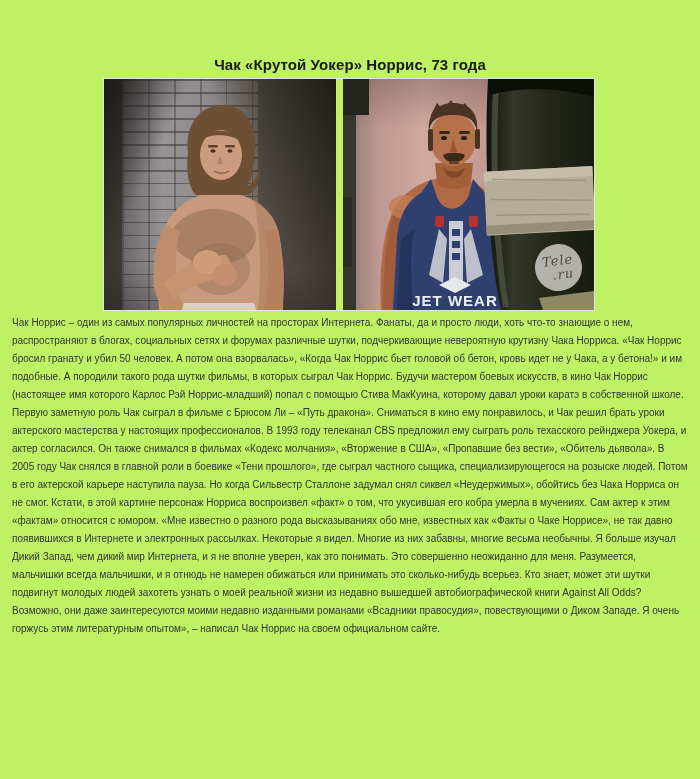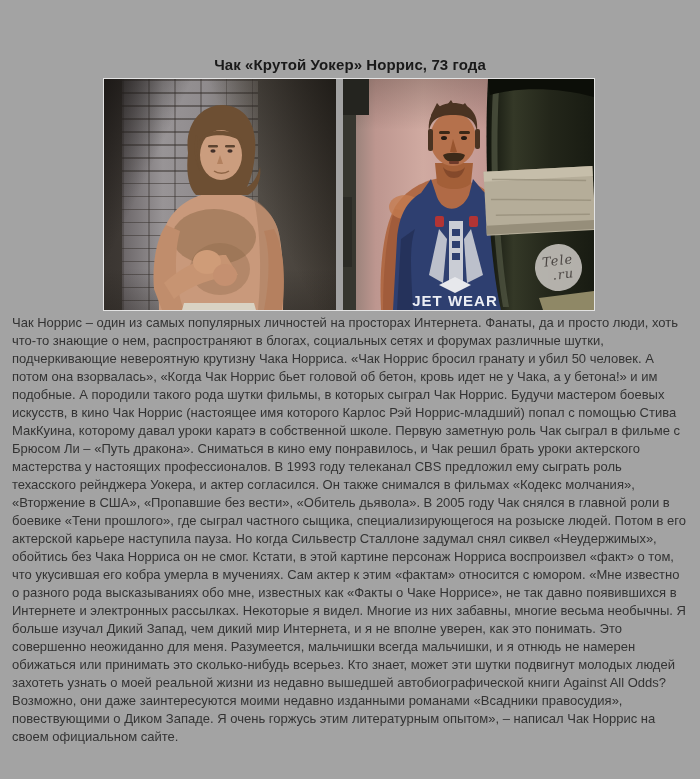--- a/index.html
+++ b/index.html
@@ -1,21 +1,21 @@
 <!DOCTYPE html>
 <html lang="ru"><head>
 <meta charset="utf-8">
 <style>
   html,body{margin:0;padding:0;}
   body{
     width:700px;height:779px;background:#ffffff;
     font-family:"Liberation Sans", sans-serif;
     -webkit-font-smoothing:antialiased;
   }
-  .page{position:relative;width:700px;height:779px;background:#a3a3a3;overflow:hidden;}
+  .page{position:relative;width:700px;height:779px;background:#bef264;overflow:hidden;}
 
   
   .title{
     position:absolute;top:46px;left:0;width:100%;
     text-align:center;font-size:15px;font-weight:bold;color:#1a1a1a;
     letter-spacing:0.1px;
   }
 
   
   .photo-strip{
@@ -59,21 +59,21 @@
     color:#4c4744;font-family:"DejaVu Serif", serif;font-style:italic;
     font-size:13px;line-height:14px;letter-spacing:1px;
     display:flex;flex-direction:column;align-items:center;justify-content:center;
     transform:rotate(-7deg);
   }
   .wm-line2{margin-left:8px;}
 
   
   .body-text{
     position:absolute;top:314px;left:12px;width:676px;margin:0;
-    font-size:13px;line-height:18px;color:#333333;text-align:left;
+    font-size:10px;line-height:18px;color:#333333;text-align:left;
     white-space:normal;
   }
 </style>
 </head>
 <body>
 
 <div class="page">
 
   <h1 class="title">Чак «Крутой Уокер» Норрис, 73 года</h1>
 

